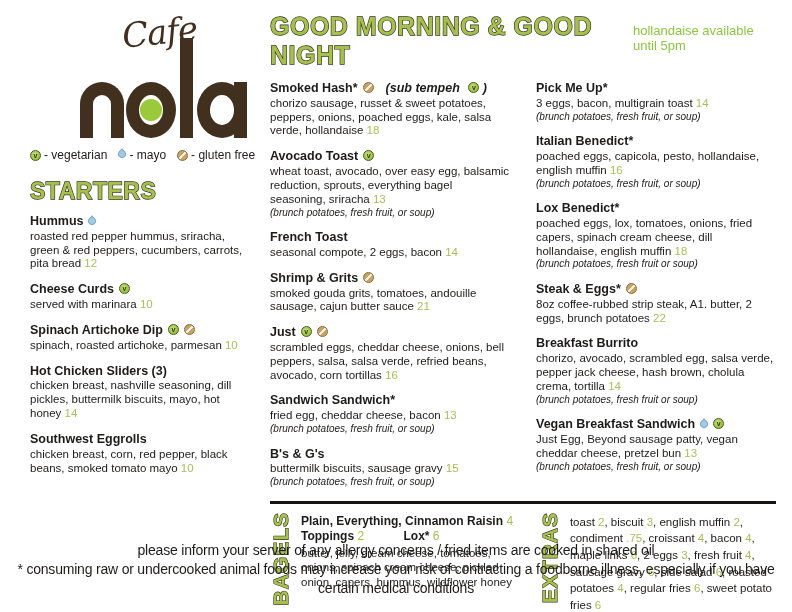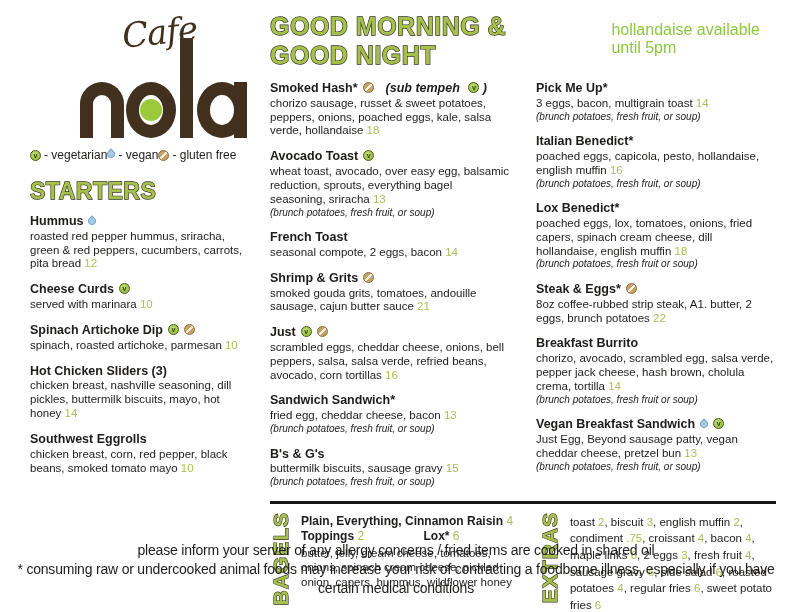--- a/index.html
+++ b/index.html
@@ -35,21 +35,21 @@
     width: 50px; height: 56px; border: 13px solid #42301f; border-radius: 50%;
     background: #fff; display: flex; align-items: center; justify-content: center;
     margin-left: 2px;
   }
   .lw-o .logo-dot { width: 22px; height: 22px; border-radius: 50%; background: #9aca3c; }
   .lw-l { width: 13px; height: 100px; background: #42301f; margin: 0 4px; }
   .lw-a { position: relative; width: 50px; height: 56px; border: 13px solid #42301f; border-radius: 50%; }
   .lw-a::after { content: ""; position: absolute; right: -13px; top: -13px; width: 13px; height: 56px; background: #42301f; }
 
   
-  .legend { display: flex; align-items: center; font-size: 12px; margin: 4px 0 16px 0; white-space: nowrap; }
+  .legend { display: flex; align-items: center; gap: 11px; font-size: 12px; margin: 4px 0 16px 0; white-space: nowrap; }
   .legend-entry { display: flex; align-items: center; gap: 3px; }
 
   
   .icon { display: inline-block; vertical-align: middle; }
   .icon-vegetarian {
     width: 11px; height: 11px; border-radius: 50%;
     background: radial-gradient(circle at 40% 35%, #c0dc76, #8ab62f);
     border: 1px solid #4a5a17;
     font-size: 7px; line-height: 9px; color: #2f3e0c; text-align: center;
     font-weight: bold; font-style: normal;
@@ -79,37 +79,37 @@
   .name-row { font-size: 12.5px; font-weight: bold; line-height: 1.35; }
   .item-suffix { font-style: italic; margin-left: 12px; }
   .item-desc { font-size: 11.5px; line-height: 1.2; }
   .item-note { font-size: 10px; font-style: italic; line-height: 1.25; }
   .price { color: #a8bf56; font-weight: normal; }
 
   
   .main-area { padding-top: 4px; }
   .main-header { display: flex; align-items: baseline; gap: 32px; margin-bottom: 10px; }
   .main-header .sec-title { font-size: 25px; }
-  .hollandaise-note { font-size: 16px; color: #8dc63f; }
+  .hollandaise-note { font-size: 13px; color: #8dc63f; }
   .two-col { display: grid; grid-template-columns: 1fr 1fr; column-gap: 26px; min-height: 392px; }
 
   .divider { border: none; border-top: 3px solid #161412; margin: 2px 0 8px 0; }
 
   .bottom-row { display: grid; grid-template-columns: 1.05fr 1fr; column-gap: 20px; }
   .vert-section { display: flex; gap: 10px; }
   .vert-title {
     writing-mode: vertical-rl; transform: rotate(180deg);
     font-size: 21px; font-weight: bold; letter-spacing: 1px;
     color: #a5c04c; -webkit-text-stroke: 1.2px #343121; paint-order: stroke fill;
     align-self: flex-start; line-height: 1;
   }
   .vert-body { font-size: 11.5px; line-height: 1.25; padding-top: 2px; }
   .bagel-line1 { font-weight: bold; font-size: 12px; }
   .bagel-line2 { font-weight: bold; font-size: 12px; margin-bottom: 2px; }
-  .bagel-lox { margin-left: 56px; }
+  .bagel-lox { margin-left: 36px; }
   .extras-body { line-height: 1.45; }
 
   
   .footer { position: absolute; left: 0; right: 0; bottom: 14px; text-align: center; }
   .footer p { font-size: 14px; line-height: 1.35; letter-spacing: -0.2px; }
 </style>
 </head>
 <body>
 
 <div class="page">
@@ -127,21 +127,21 @@
       </div>
     </div>
 
     <div class="legend" id="legend">
         <span class="legend-entry">
           <span class="icon icon-vegetarian">v</span>
           <span>- vegetarian</span>
         </span>
         <span class="legend-entry">
           <span class="icon icon-vegan"></span>
-          <span>- vegan</span>
+          <span>- mayo</span>
         </span>
         <span class="legend-entry">
           <span class="icon icon-gluten-free"></span>
           <span>- gluten free</span>
         </span>
       </div>
 
     <h2 class="sec-title">STARTERS</h2>
     <div id="starters-list">
         <div class="item">

